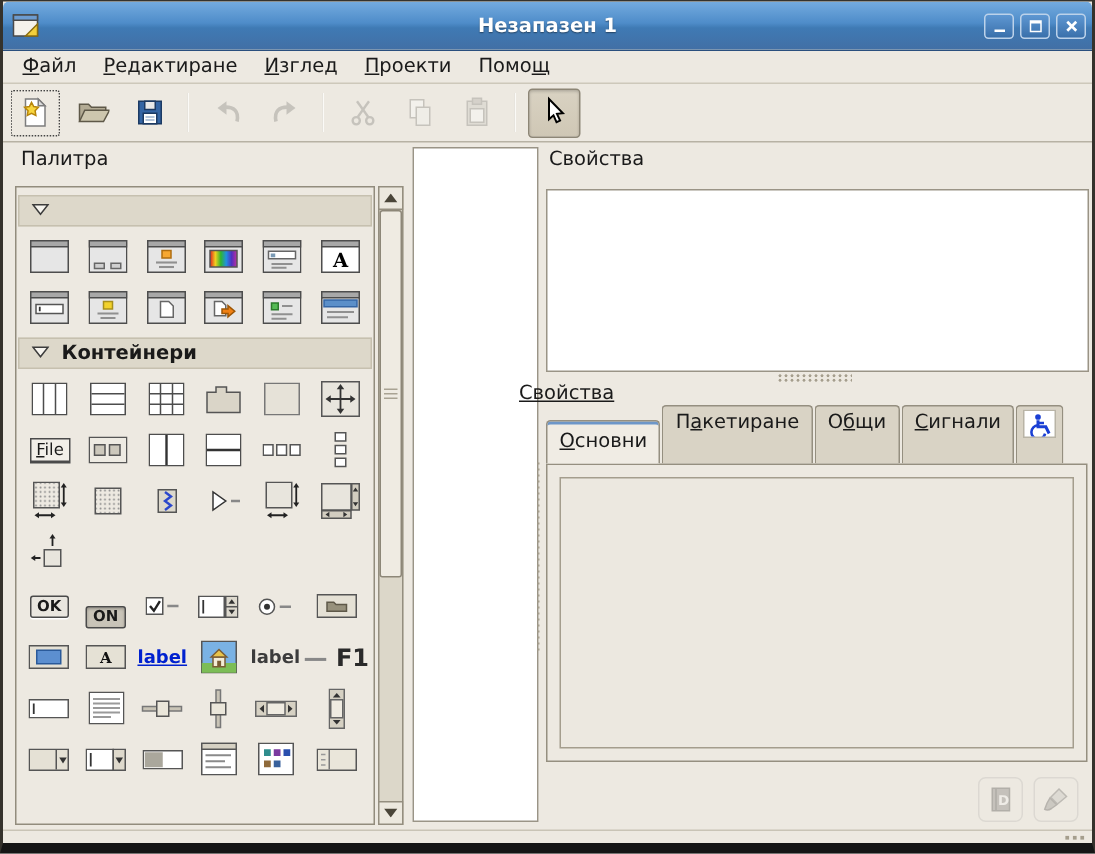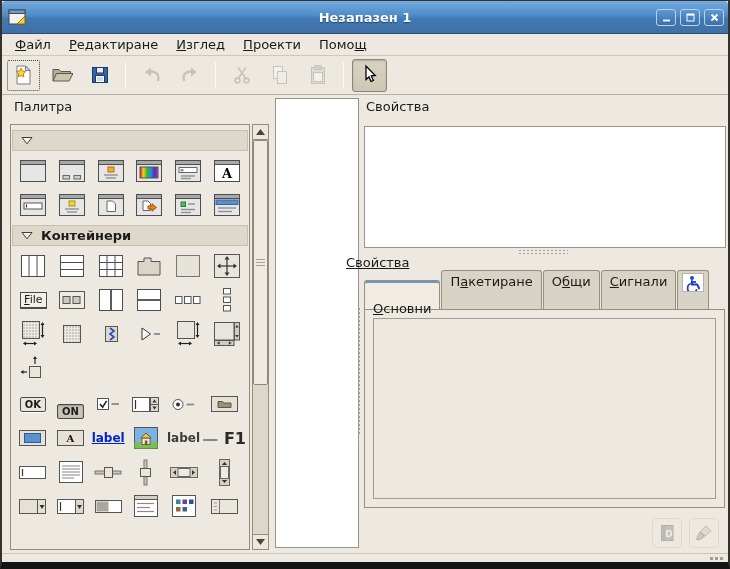--- a/index.html
+++ b/index.html
@@ -66,21 +66,21 @@
   .inspector-box{position:absolute;left:362px;top:31px;width:362px;height:122px;
     background:#fff;border:1px solid #9a9486;}
   .hgrip{position:absolute;left:516px;top:154px;width:50px;height:6px;
     background-image:radial-gradient(#a59e8d 35%,transparent 36%);background-size:4px 3px;}
   .vgrip{position:absolute;left:355px;top:212px;width:5px;height:128px;
     background-image:radial-gradient(#a59e8d 35%,transparent 36%);background-size:4px 4px;}
   .tabs{position:absolute;left:362px;top:185px;height:29px;display:flex;align-items:flex-end;}
   .tab{height:39px;margin-right:1px;padding:3px 8px 2px;background:#d9d3c5;
     border:1px solid #958f80;border-bottom:none;border-radius:3px 3px 0 0;
     font-size:13px;white-space:nowrap;}
-  .tab.active{height:29px;background:#f0ece4;padding-top:20px;
+  .tab.active{height:29px;background:#f0ece4;padding-top:6px;
     box-shadow:inset 0 3px 0 -1px #6d96c8;position:relative;z-index:2;}
   .tab.icon-tab{padding:2px 4px;}
   .a11y-box{display:inline-flex;width:22px;height:19px;background:#fff;border:1px solid #b9b4a6;
     align-items:center;justify-content:center;}
   .notebook{position:absolute;left:362px;top:214px;width:361px;height:199px;
     border:1px solid #958f80;background:#ede9e1;padding:8px;}
   .notebook-inner{width:100%;height:100%;border:1px solid #a49d8d;background:#ece8e0;}
   .actions{position:absolute;left:650px;top:423px;display:flex;gap:7px;}
   .abtn{width:30px;height:30px;border:1px solid #c7c1b1;border-radius:5px;background:transparent;
     display:flex;align-items:center;justify-content:center;padding:0;}

